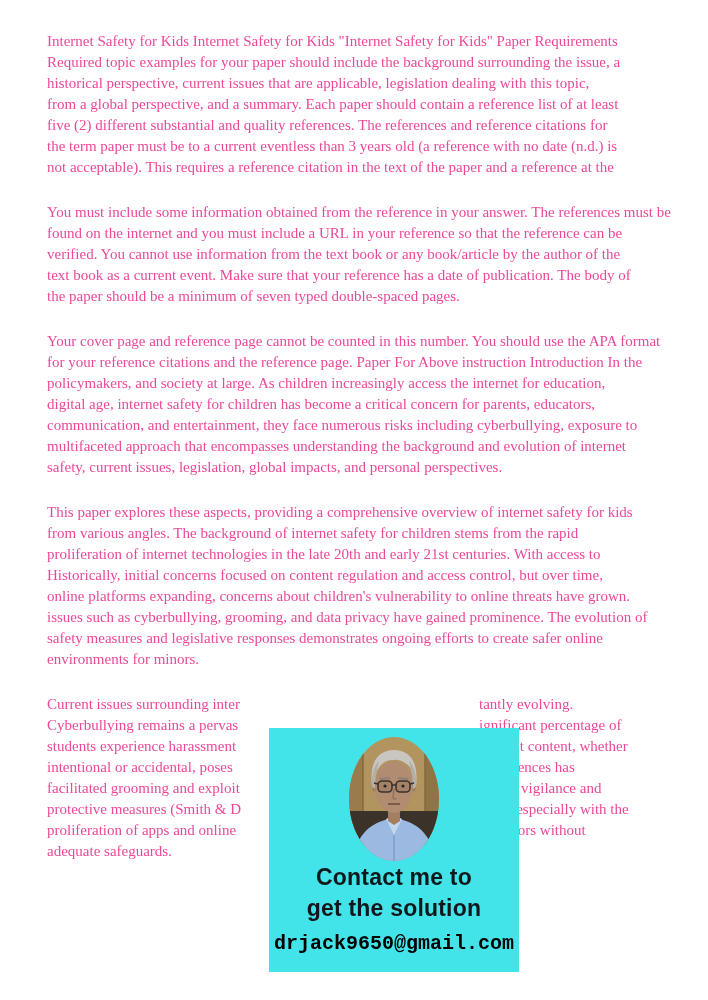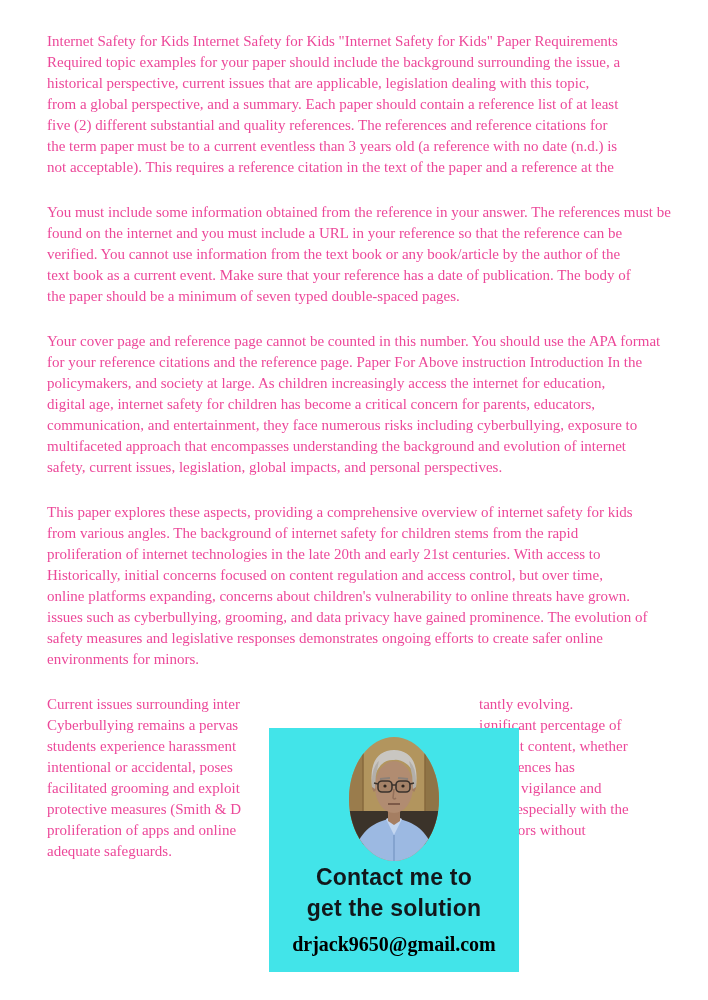--- a/index.html
+++ b/index.html
@@ -39,21 +39,21 @@
   .contact {
     font-family: "Liberation Sans", sans-serif;
     font-weight: 700;
     font-size: 23px;
     line-height: 31px;
     text-align: center;
     margin-top: 1px;
     letter-spacing: 0.2px;
   }
   .email {
-    font-family: Liberation Serif, serif;
+    font-family: Liberation Mono, monospace;
     font-weight: 700;
     font-size: 20px;
     line-height: 24px;
     margin-top: 8px;
     text-align: right;
   }
 </style>
 </head>
 <body style="background: rgb(255, 255, 255);">
 

